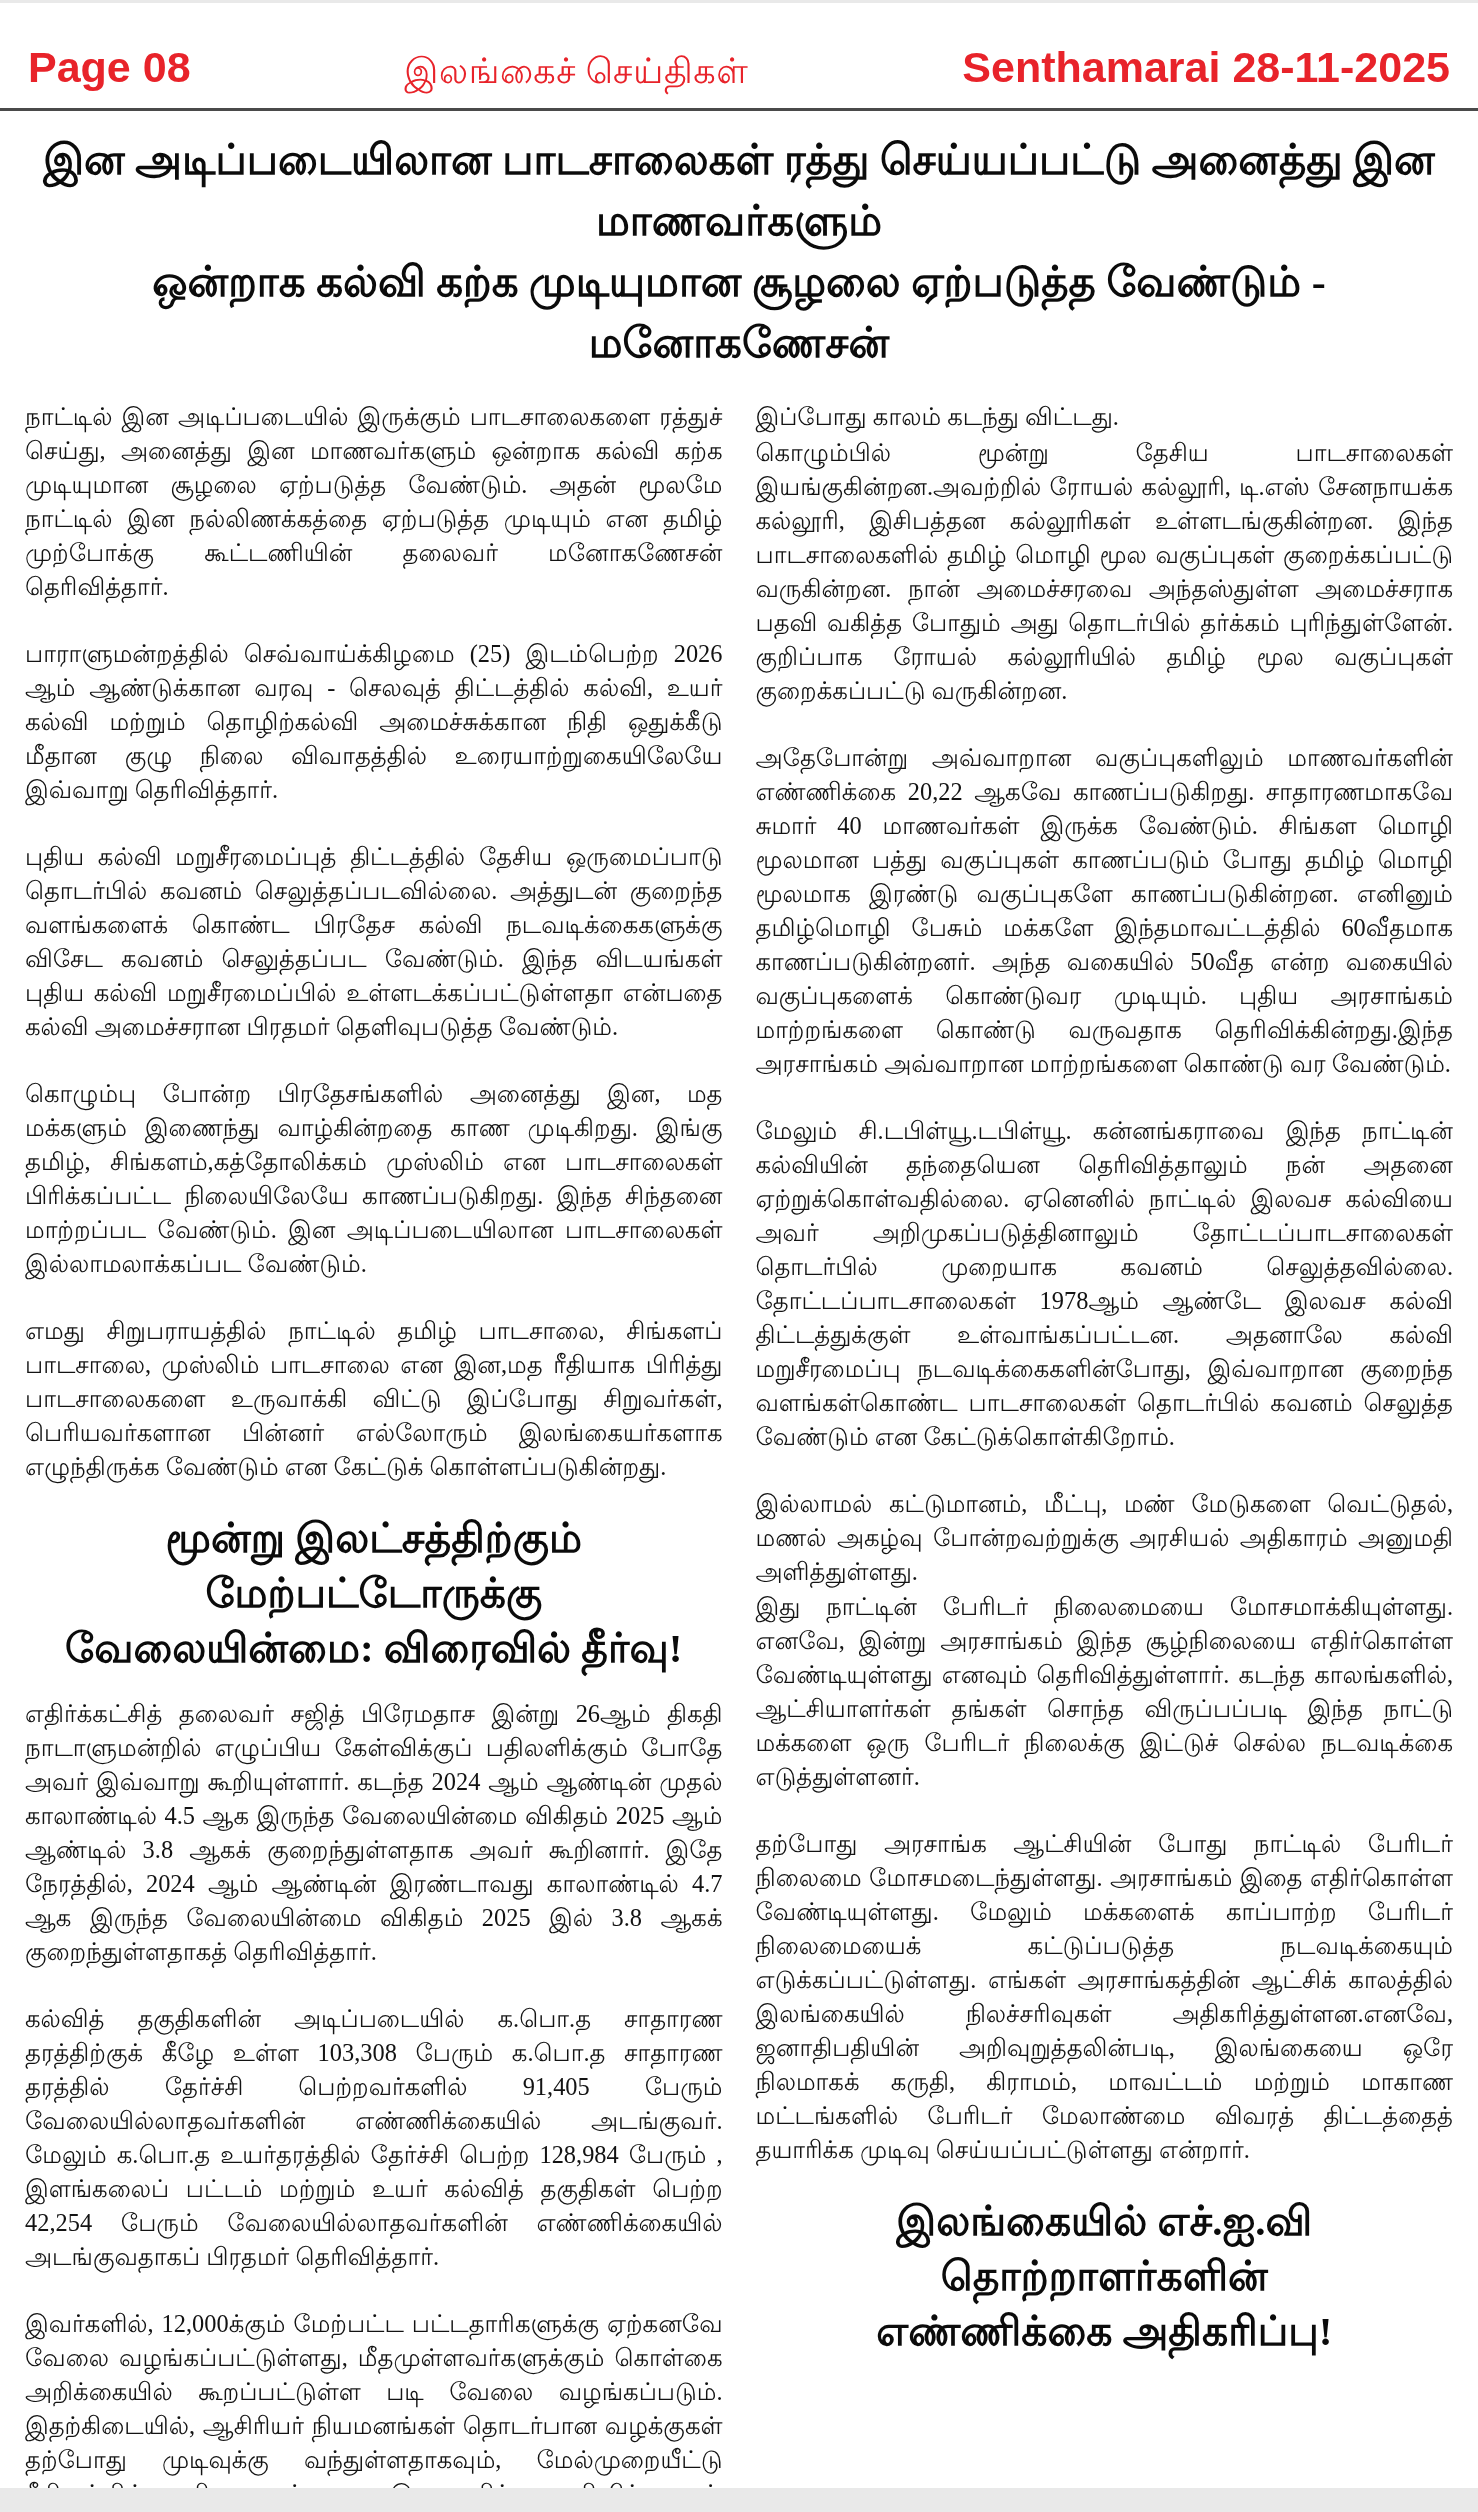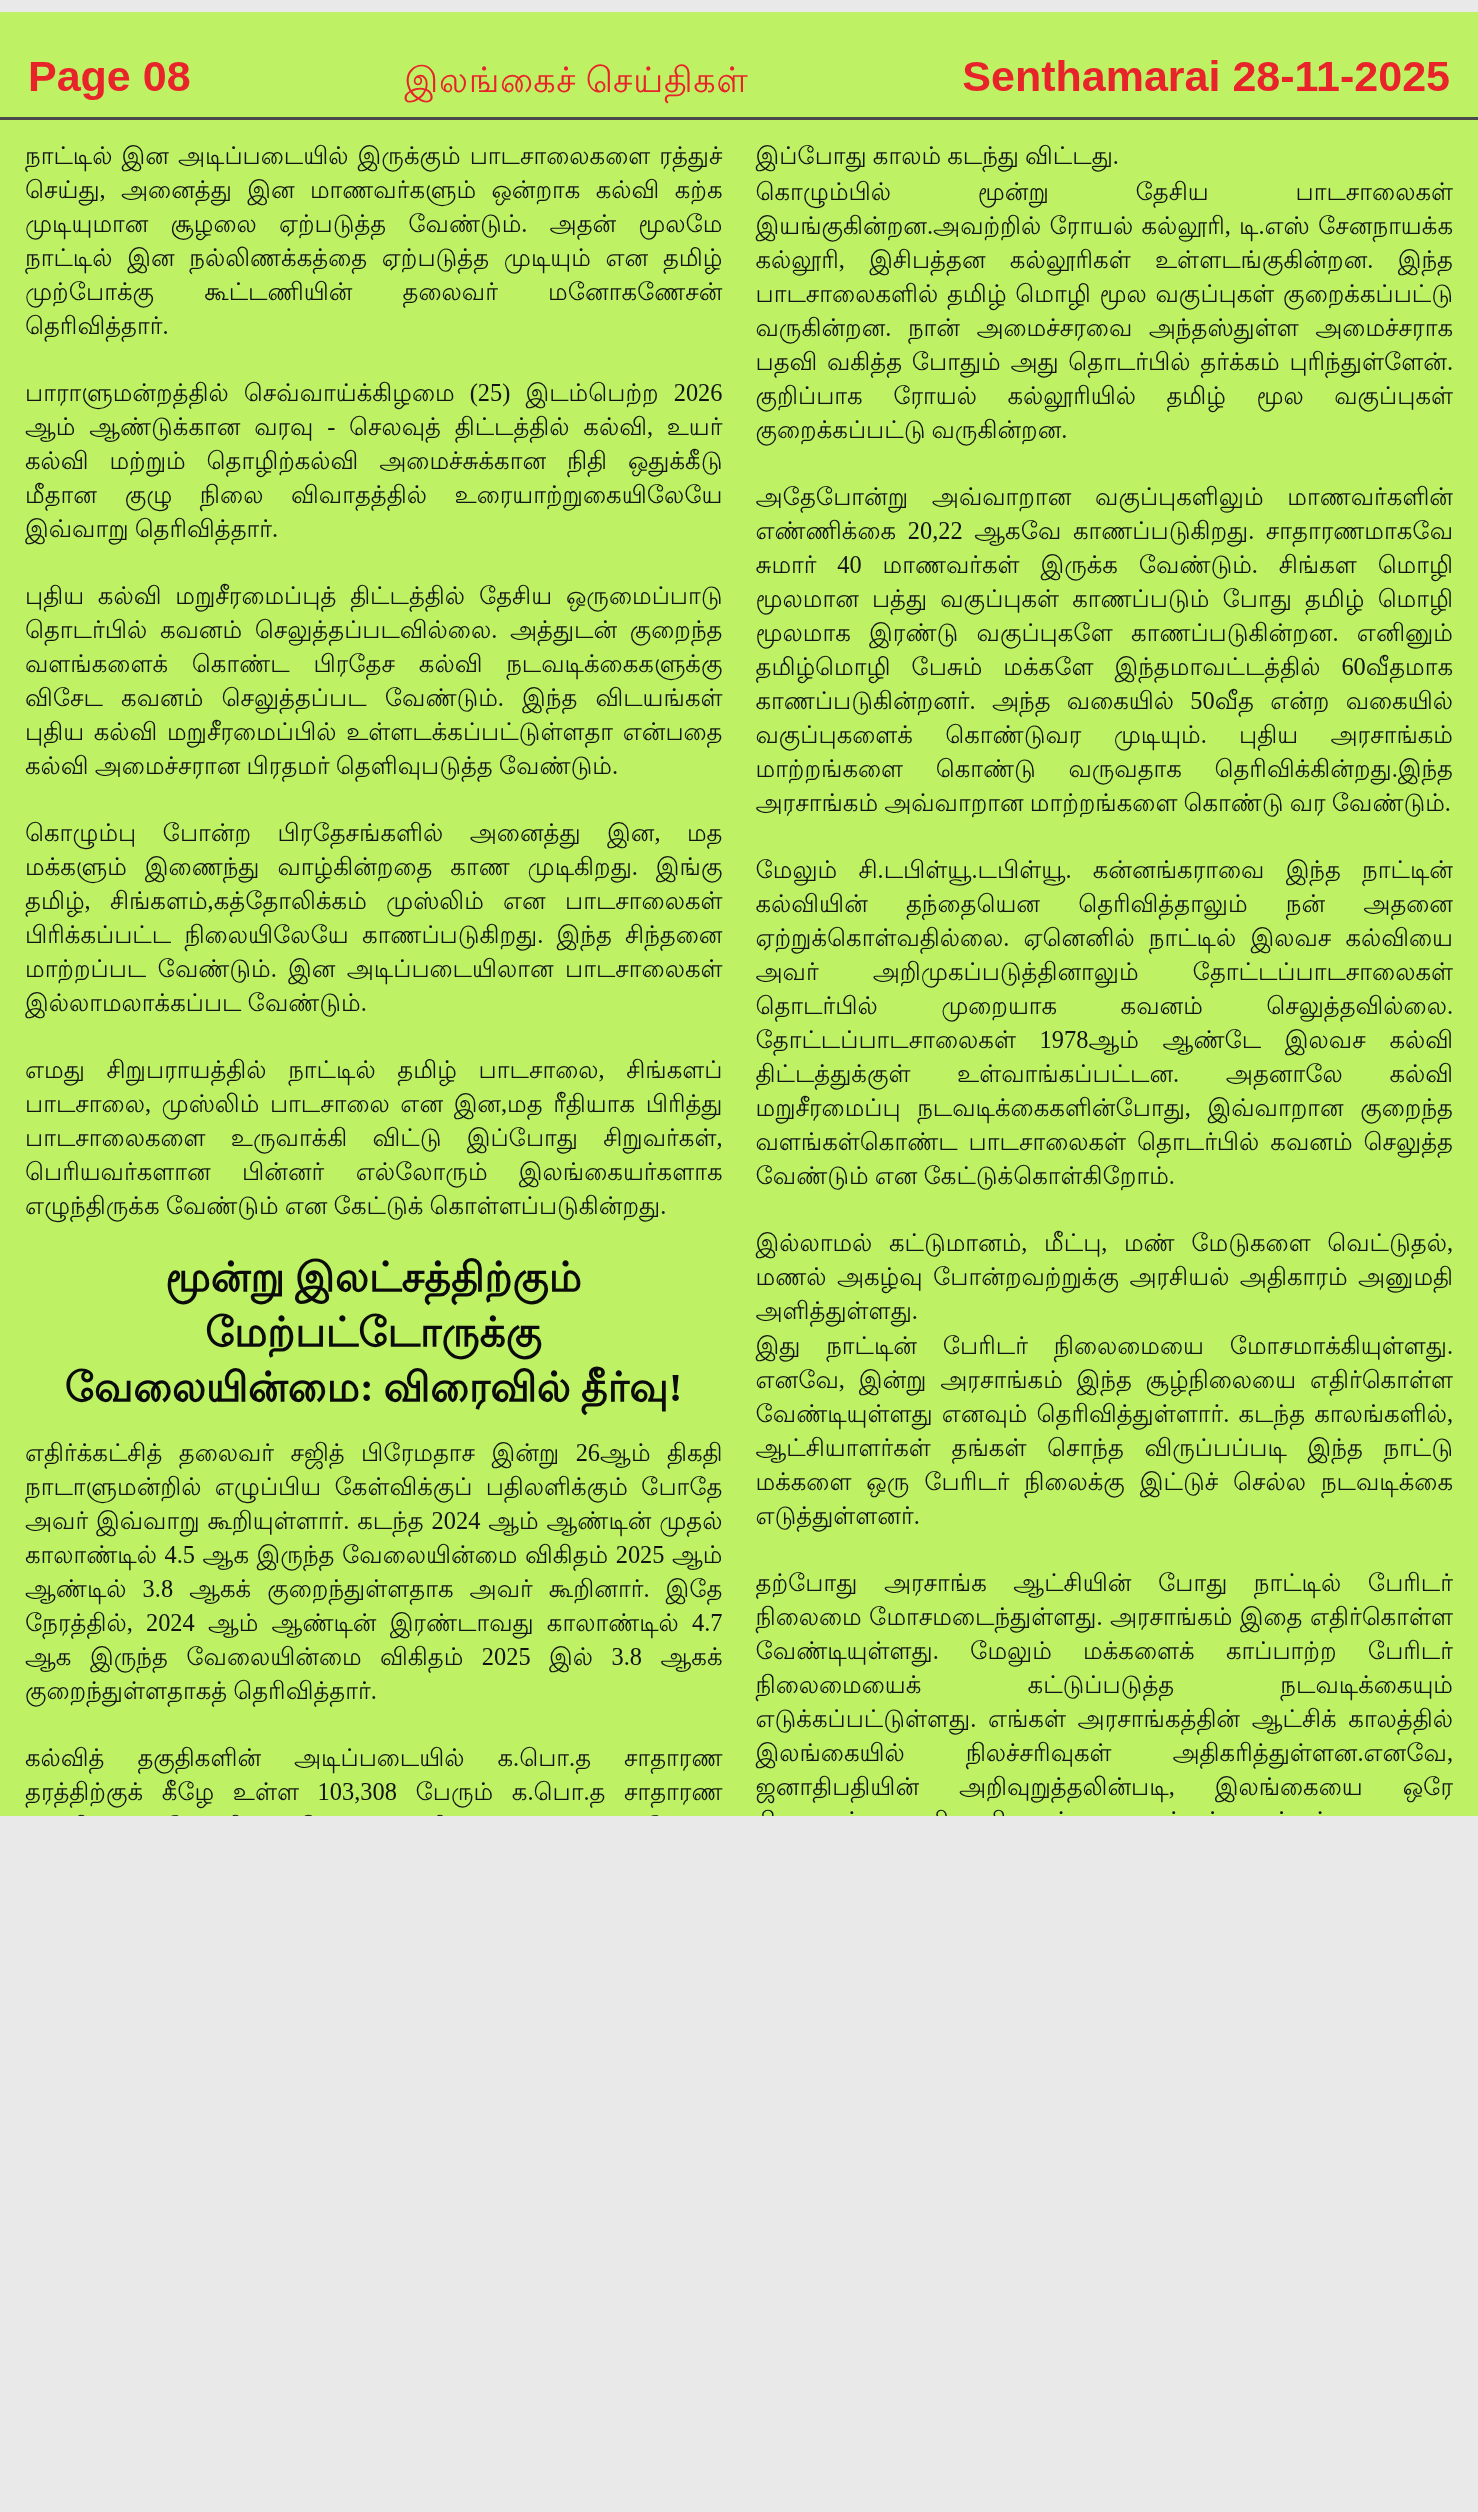--- a/index.html
+++ b/index.html
@@ -1,20 +1,20 @@
 <!DOCTYPE html>
 <html lang="ta" style="font-size:12px"><head>
 <meta charset="utf-8">
 <style>
   html,body{margin:0;padding:0;background:#e9e9e9;}
   .page{
     position:relative;
-    width:1478px;height:1804px;
-    margin:12px auto;
-    background:#bef264;
+    width:1478px;height:2485px;
+    margin:3px auto;
+    background:#ffffff;
     overflow:hidden;
     font-family:"Liberation Serif","DejaVu Serif",serif;
     color:#131313;
   }
   
   .masthead{
     display:flex;align-items:flex-end;justify-content:space-between;
     padding:43px 28px 19px 28px;
   }
   .masthead .page-num{
@@ -66,20 +66,24 @@
 
 <div class="page">
 
   <div class="masthead">
     <span class="page-num">Page 08</span>
     <span class="section-title">இலங்கைச் செய்திகள்</span>
     <span class="date-title">Senthamarai  28-11-2025</span>
   </div>
   <div class="rule"></div>
 
+  <div class="headline">
+    <span>இன அடிப்படையிலான பாடசாலைகள் ரத்து செய்யப்பட்டு அனைத்து இன மாணவர்களும்</span><br>
+    <span>ஒன்றாக கல்வி கற்க முடியுமான சூழலை ஏற்படுத்த வேண்டும் - மனோகணேசன்</span>
+  </div>
 
   <div class="cols">
 
     <div class="col">
       <p class="para">நாட்டில் இன அடிப்படையில் இருக்கும் பாடசாலைகளை ரத்துச் செய்து, அனைத்து இன மாணவர்களும் ஒன்றாக கல்வி கற்க முடியுமான சூழலை ஏற்படுத்த வேண்டும். அதன் மூலமே நாட்டில் இன நல்லிணக்கத்தை ஏற்படுத்த முடியும் என தமிழ் முற்போக்கு கூட்டணியின் தலைவர் மனோகணேசன் தெரிவித்தார்.</p>
       <p class="para gap">பாராளுமன்றத்தில் செவ்வாய்க்கிழமை (25) இடம்பெற்ற 2026 ஆம் ஆண்டுக்கான வரவு - செலவுத் திட்டத்தில் கல்வி, உயர் கல்வி மற்றும் தொழிற்கல்வி அமைச்சுக்கான நிதி ஒதுக்கீடு மீதான குழு நிலை விவாதத்தில் உரையாற்றுகையிலேயே இவ்வாறு தெரிவித்தார்.</p>
       <p class="para gap">புதிய கல்வி மறுசீரமைப்புத் திட்டத்தில் தேசிய ஒருமைப்பாடு தொடர்பில் கவனம் செலுத்தப்படவில்லை. அத்துடன் குறைந்த வளங்களைக் கொண்ட பிரதேச கல்வி நடவடிக்கைகளுக்கு விசேட கவனம் செலுத்தப்பட வேண்டும். இந்த விடயங்கள் புதிய கல்வி மறுசீரமைப்பில் உள்ளடக்கப்பட்டுள்ளதா என்பதை கல்வி அமைச்சரான பிரதமர் தெளிவுபடுத்த வேண்டும்.</p>
       <p class="para gap">கொழும்பு போன்ற பிரதேசங்களில் அனைத்து இன, மத மக்களும் இணைந்து வாழ்கின்றதை காண முடிகிறது. இங்கு தமிழ், சிங்களம்,கத்தோலிக்கம் முஸ்லிம் என பாடசாலைகள் பிரிக்கப்பட்ட நிலையிலேயே காணப்படுகிறது. இந்த சிந்தனை மாற்றப்பட வேண்டும். இன அடிப்படையிலான பாடசாலைகள் இல்லாமலாக்கப்பட வேண்டும்.</p>
       <p class="para gap">எமது சிறுபராயத்தில் நாட்டில் தமிழ் பாடசாலை, சிங்களப் பாடசாலை, முஸ்லிம் பாடசாலை என இன,மத ரீதியாக பிரித்து பாடசாலைகளை உருவாக்கி விட்டு இப்போது சிறுவர்கள், பெரியவர்களான பின்னர் எல்லோரும் இலங்கையர்களாக எழுந்திருக்க வேண்டும் என கேட்டுக் கொள்ளப்படுகின்றது.</p>
 

